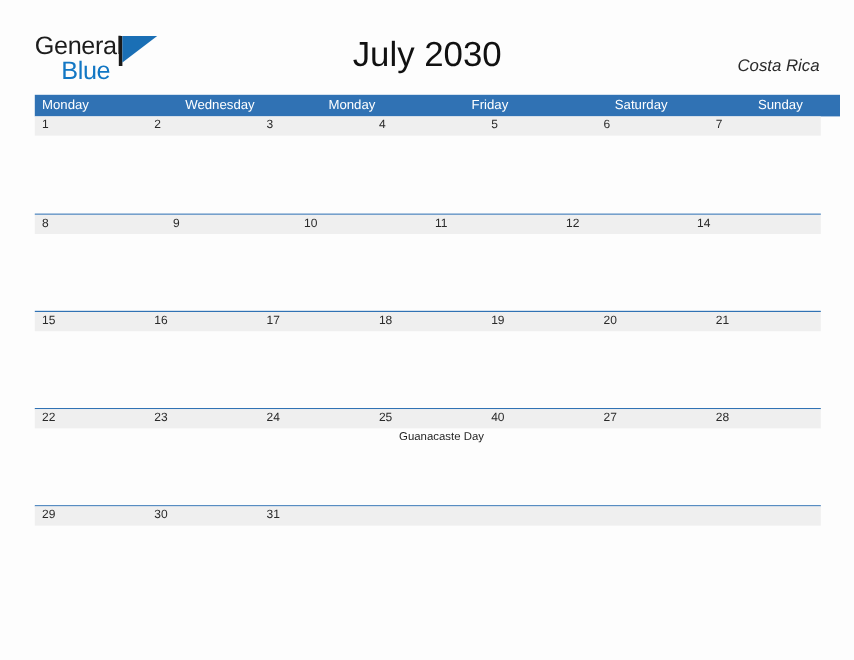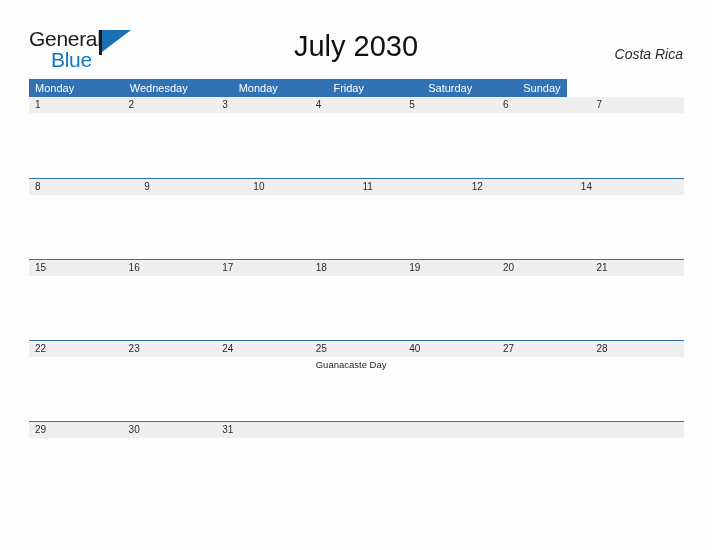--- a/index.html
+++ b/index.html
@@ -103,21 +103,21 @@
   
   .calendar {
     position: absolute;
     left: 29px;
     top: 79px;
     width: 655px;
   }
 
   .weekday-row {
     display: flex;
-    width: 538px;
+    width: 671px;
     height: 18px;
     background: #3072b4;
     gap: 45px;
   }
   .weekday-cell {
     flex: 1 1 0;
     font-size: 11px;
     color: #ffffff;
     line-height: 18px;
     padding-left: 6px;
@@ -170,20 +170,21 @@
     z-index: 2;
     padding-left: 6px;
     padding-top: 2px;
   }
   .day-event {
     font-size: 9.5px;
     color: #1f1f1f;
     line-height: 12px;
     white-space: nowrap;
     font-family: "Liberation Sans", sans-serif;
+    text-align: right;
   }
 </style>
 </head>
 <body>
 
 <div class="page-header">
 
   <div class="logo">
     <span class="logo-general">General</span>
     <span class="logo-blue">Blue</span>

